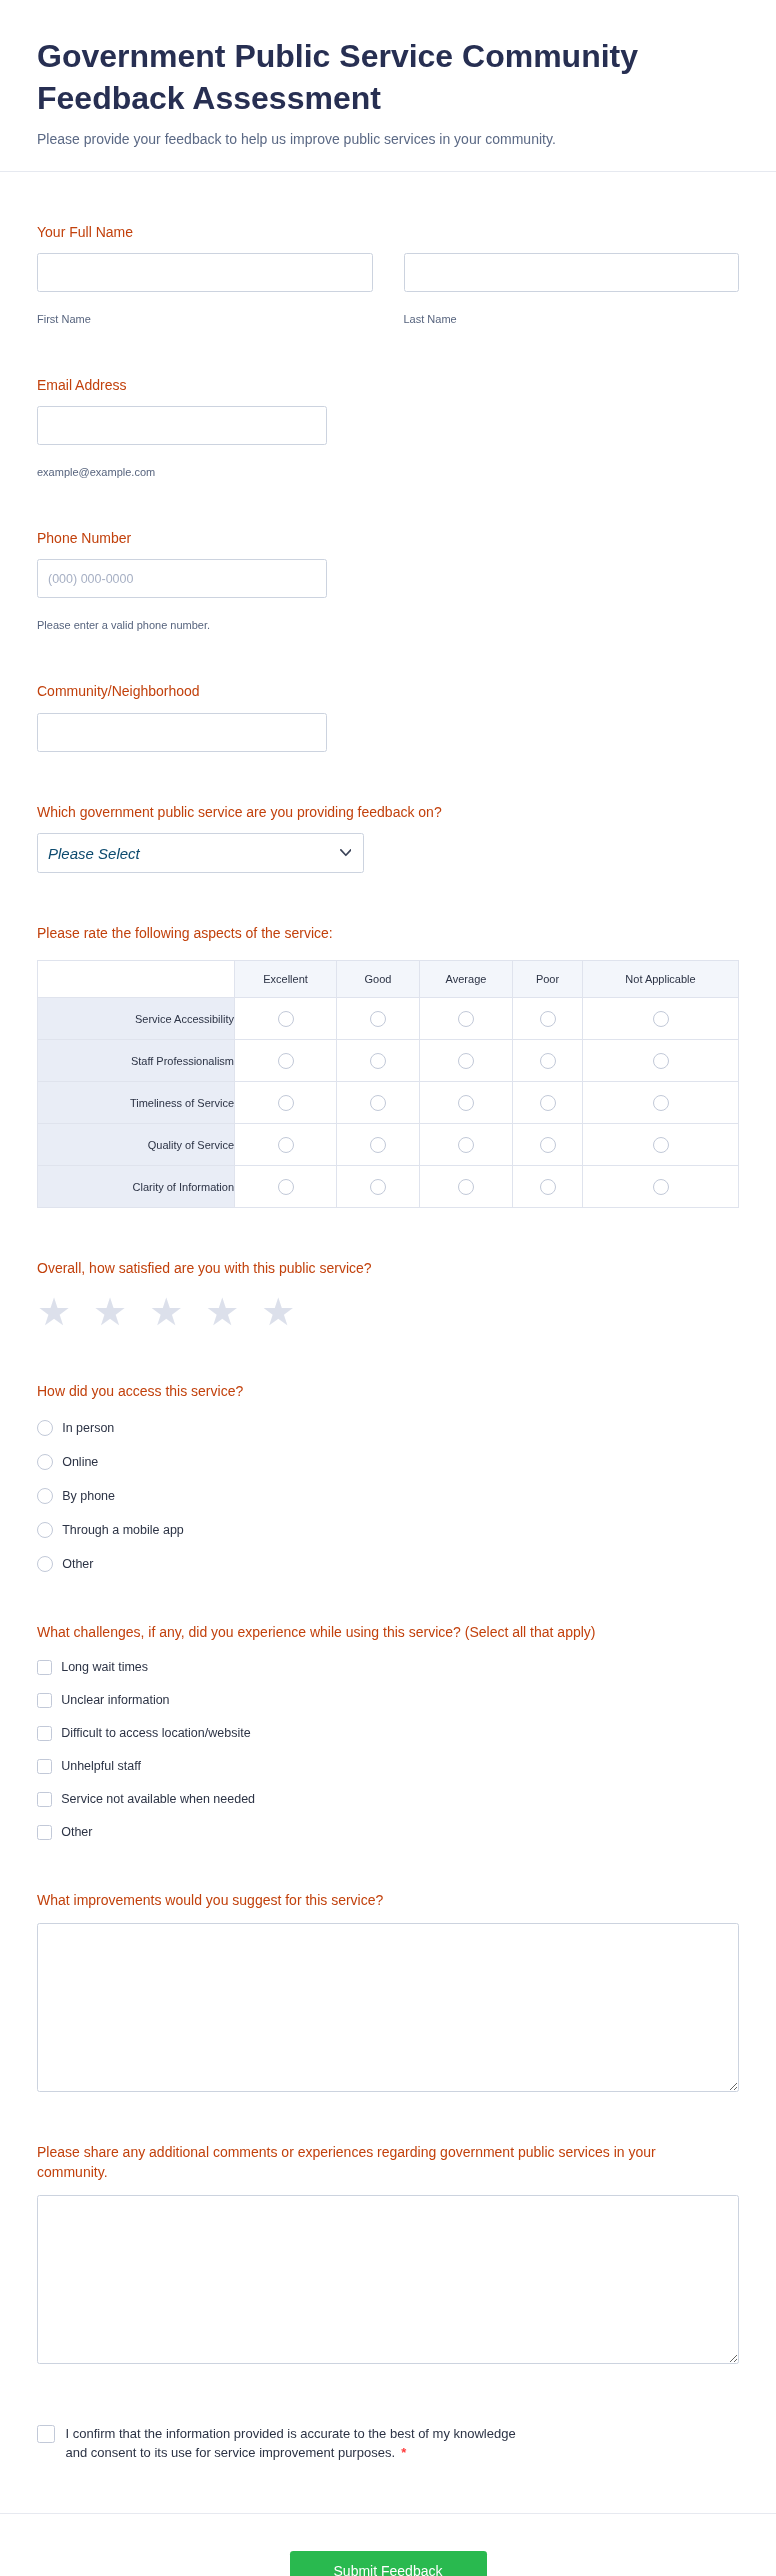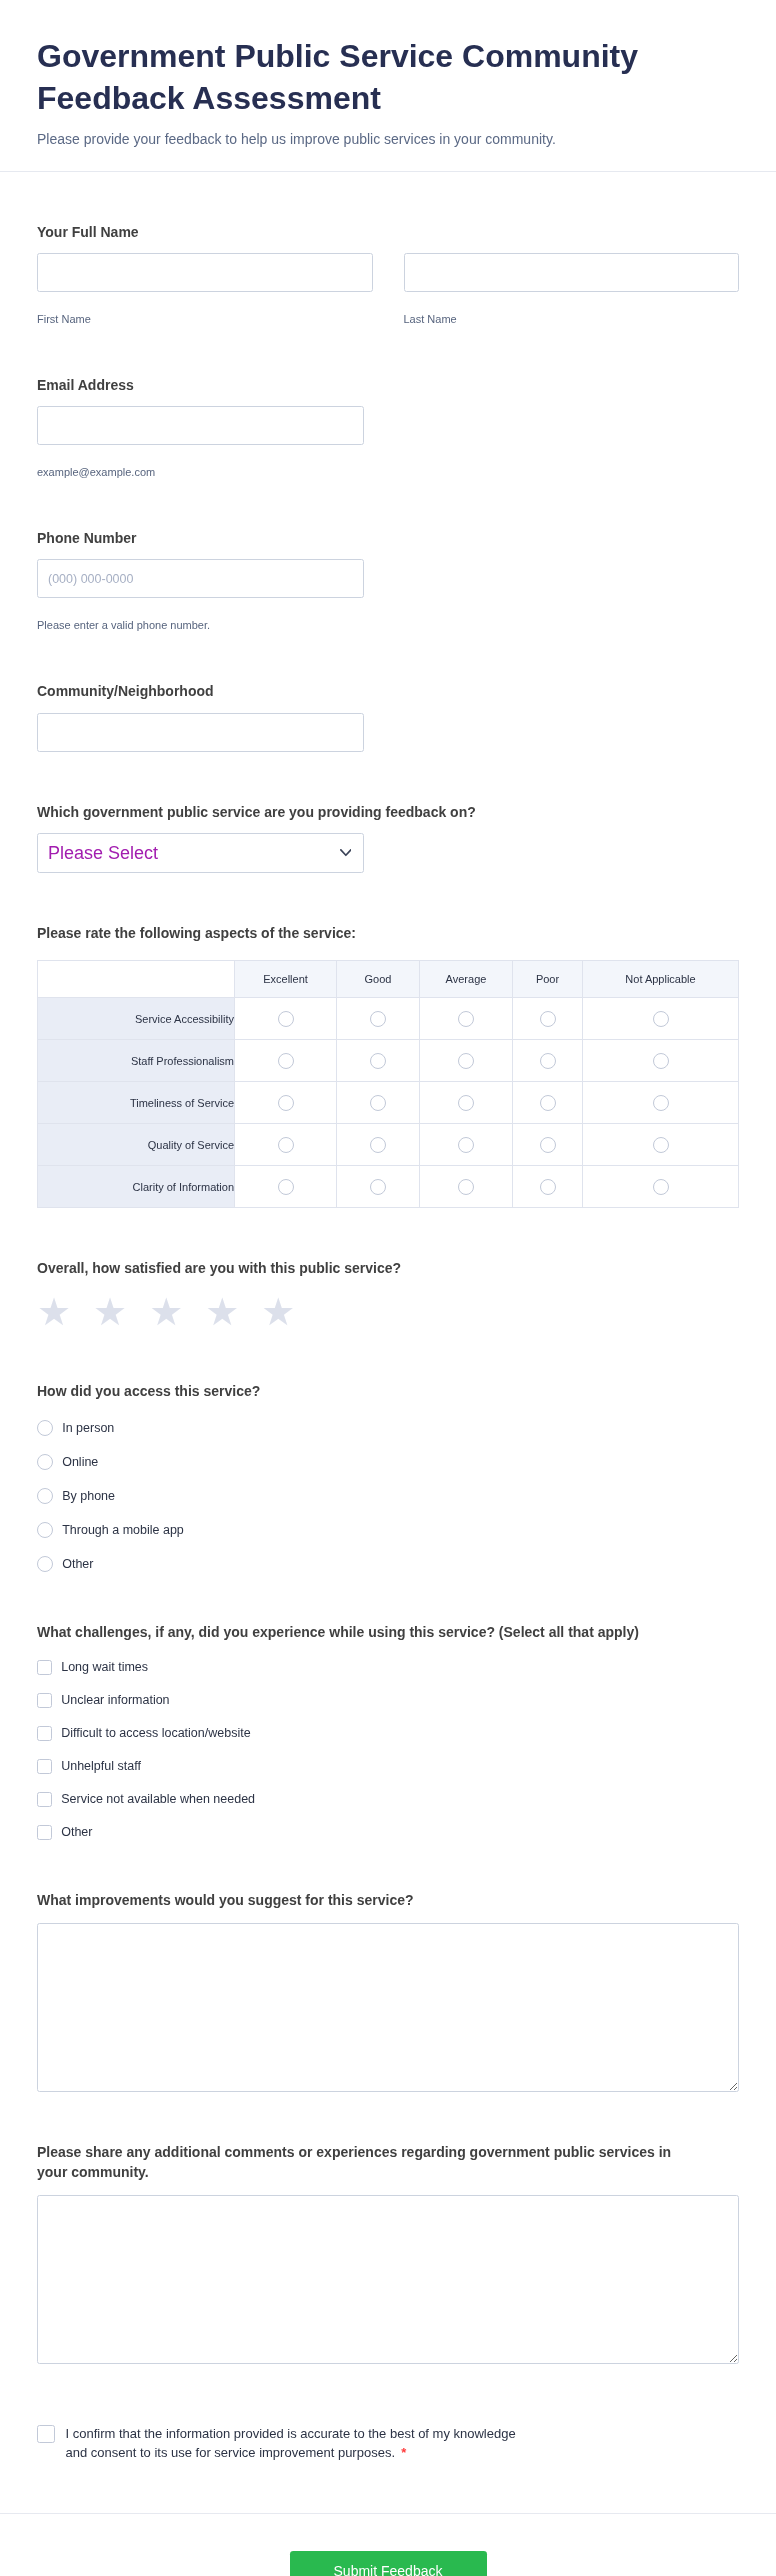--- a/index.html
+++ b/index.html
@@ -27,30 +27,30 @@
   }
   .divider {
     border:none;
     border-top:0.8px solid #e6e9f0;
     margin-top:23.4px;
   }
 
   .question { margin-top:50px; }
   .q-label {
     font-size:14px;
-    font-weight:700;
-    color:#404040;
+    font-weight:400;
+    color:#c2410c;
     max-width:668px;
     line-height:1.45;
   }
 
   .text-input {
     display:block;
     margin-top:11px;
-    width:327px;
+    width:290px;
     height:39px;
     border:0.8px solid #ccd3df;
     border-radius:2.5px;
     background:#fff;
     font-family:"Liberation Sans", sans-serif;
     font-size:12.5px;
     color:#2c3345;
     padding:0 10px;
   }
   .text-input::placeholder { color:#a7b0c4; }
@@ -70,21 +70,21 @@
     height:40px;
     border:0.8px solid #ccd3df;
     border-radius:2.5px;
     background:#fff;
     display:flex;
     align-items:center;
     justify-content:space-between;
     padding:0 11.7px 0 10px;
     cursor:pointer;
   }
-  .select-value { font-size:18px; color:#a21caf; }
+  .select-value { font-size:15px; color:#0c4a6e;font-style:italic; }
   .chevron svg { display:block; }
 
   table.rating-table {
     margin-top:16.7px;
     width:100%;
     border-collapse:collapse;
     table-layout:fixed;
   }
   .rating-table th, .rating-table td {
     border:0.8px solid #dfe3ed;

